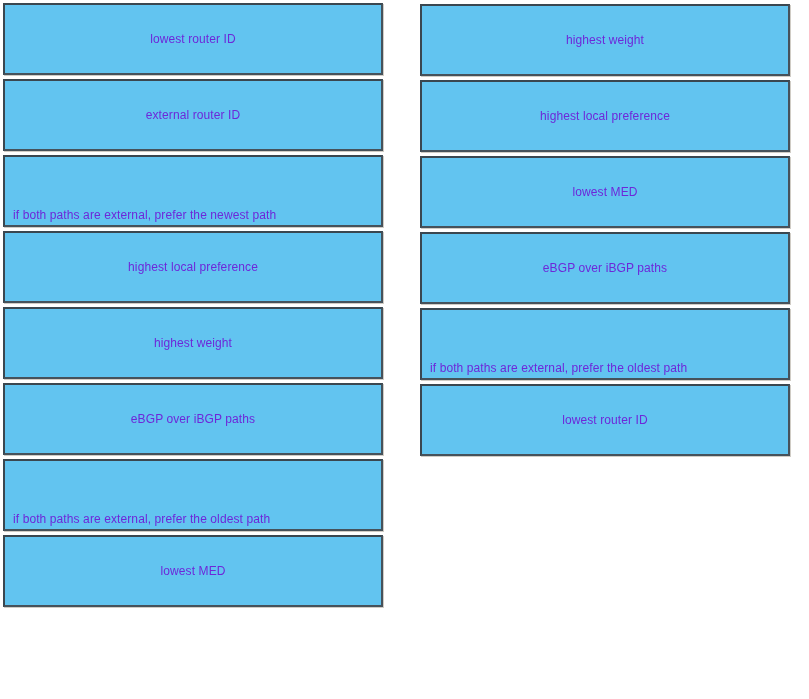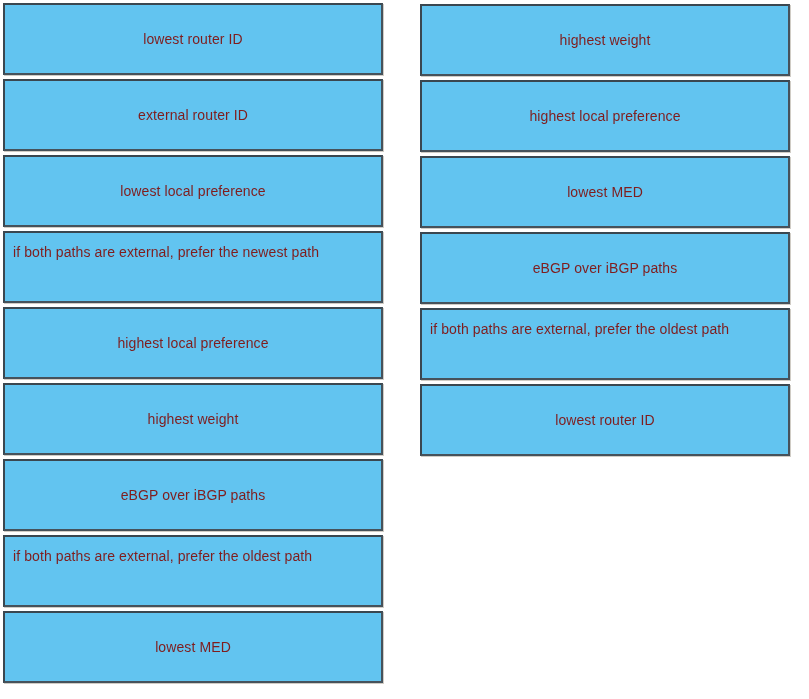--- a/index.html
+++ b/index.html
@@ -57,52 +57,49 @@
     margin-bottom: 4px;
   }
 
   #right-column .option-box {
     margin-top: 4px;
     margin-bottom: 4px;
   }
 
   .option-label {
     width: 100%;
-    color: #7f1d1d;
+    color: #6d28d9;
     font-family: "Liberation Sans", sans-serif;
-    font-size: 14px;
+    font-size: 12px;
     line-height: 20px;
     letter-spacing: 0.1px;
     text-align: center;
     white-space: normal;
   }
 
   .option-box.wrap {
-    align-items: flex-start;
+    align-items: flex-end;
     padding-top: 9px;
   }
 
   .option-box.wrap .option-label {
     text-align: left;
   }
 </style>
 </head>
 <body>
 
 <div id="board">
 
   <div class="column" id="left-column">
     <div class="option-box">
       <span class="option-label">lowest router ID</span>
     </div>
     <div class="option-box">
       <span class="option-label">external router ID</span>
-    </div>
-    <div class="option-box">
-      <span class="option-label">lowest local preference</span>
     </div>
     <div class="option-box wrap">
       <span class="option-label">if both paths are external, prefer the newest path</span>
     </div>
     <div class="option-box">
       <span class="option-label">highest local preference</span>
     </div>
     <div class="option-box">
       <span class="option-label">highest weight</span>
     </div>

